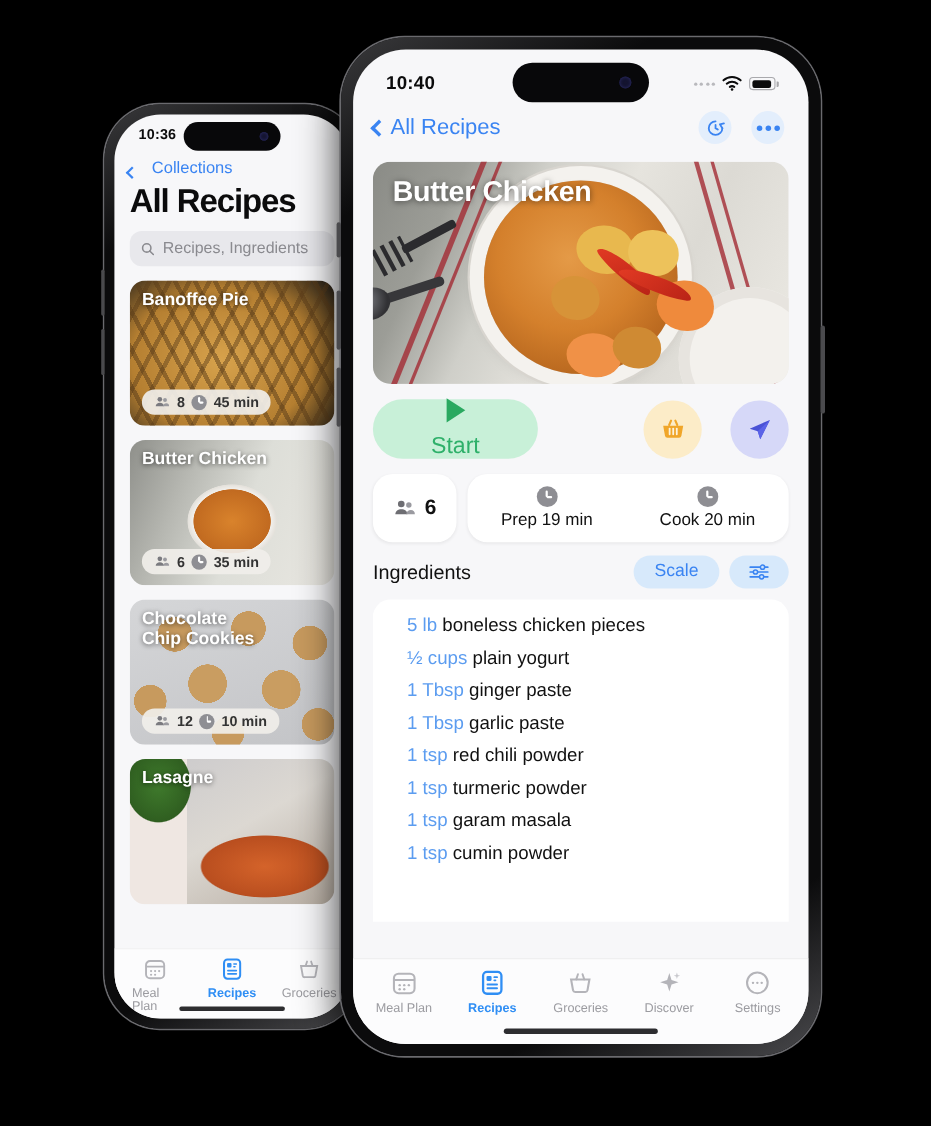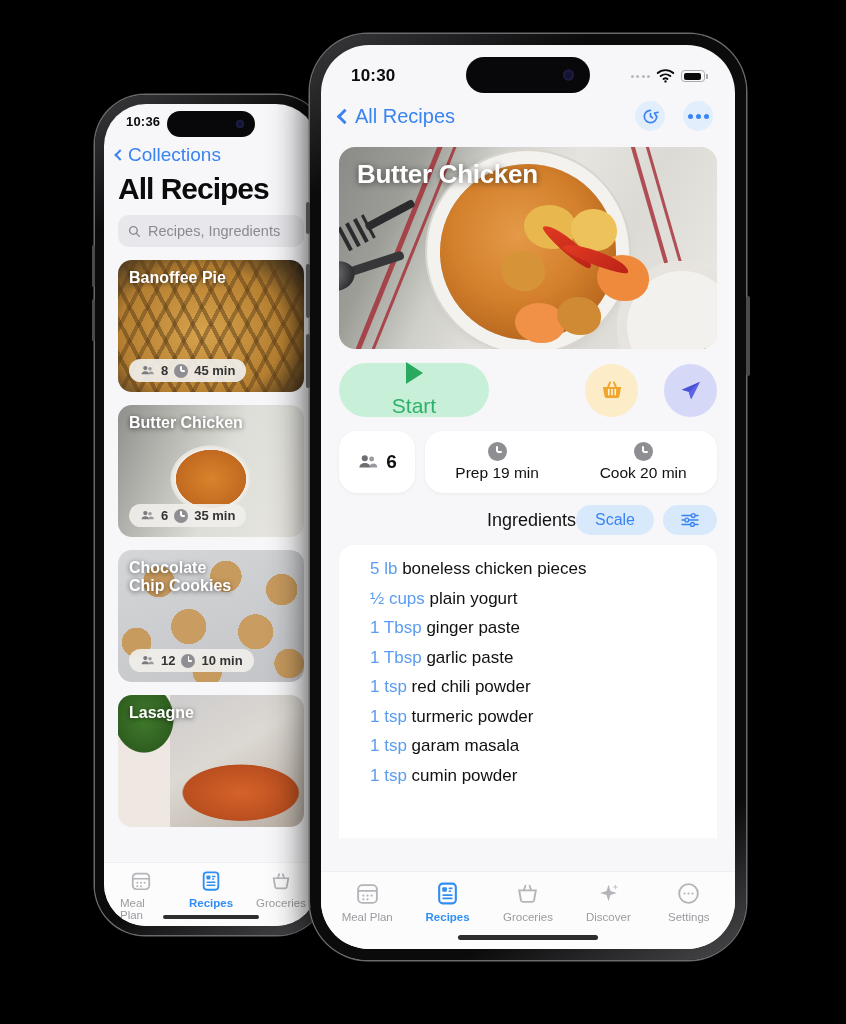--- a/index.html
+++ b/index.html
@@ -135,21 +135,21 @@
     display:flex; align-items:center; justify-content:space-around;
     box-shadow:0 1px 3px rgba(0,0,0,.06);
   }
   .time-cell { display:flex; flex-direction:column; align-items:center; gap:3px; }
   .time-cell span { font-size:15.5px; color:#111; }
   .clock { width:19px;height:19px;border-radius:50%;background:#8e8e93; position:relative; }
   .clock::before{content:"";position:absolute;left:8.2px;top:3.5px;width:2px;height:6.5px;background:#fff;border-radius:1px;}
   .clock::after {content:"";position:absolute;left:9px;top:9px;width:5.5px;height:2px;background:#fff;border-radius:1px;}
 
   
-  .ing-head { display:flex; align-items:center; margin: 12px 18px 0 18px; text-align: right; }
+  .ing-head { display:flex; align-items:center; margin: 12px 18px 0 18px; }
   .ing-title { font-size:18px; font-weight:500; color:#111; flex:1; }
   .pill-scale { background:#d7e9fb; color:#3a84f2; border-radius:999px; padding:6px 19px; font-size:16px; }
   .pill-filter { background:#d7e9fb; border-radius:999px; padding:7px 17px; margin-left:9px;
      display:flex;align-items:center; }
 
   
   .ing-card {
     margin: 10px 18px 0 18px; background:#fff; border-radius:16px 16px 0 0;
     padding: 14px 17px 0 17px; height: 293px; overflow:hidden;
   }
@@ -168,21 +168,21 @@
   .tab-label { font-size:11.5px; color:#9b9ba0; }
   .tab.active .tab-label { color:#2f8ef4; font-weight:600; }
   .home-ind { position:absolute; left:50%; transform:translateX(-50%); bottom:9px;
     width:140px;height:5px;border-radius:3px;background:#2d2d30; }
 
   
   #phone-back .statusbar { height:34px; padding:1px 22px 0 22px; font-size:13px; }
   #phone-back .island { top:7px; width:88px; height:26px; }
   #phone-back .island .cam { width:8px;height:8px; }
   #phone-back .navbar { padding:6px 14px 2px 12px; }
-  #phone-back .back-link { font-size:19px; gap:2px; }
+  #phone-back .back-link { font-size:15px; gap:12px;align-items:flex-end; }
   #phone-back .chev { width:8px;height:8px;border-width:2.4px; }
   .big-title { font-size:30px; font-weight:700; letter-spacing:-1px; color:#0b0b0c;
      padding: 4px 14px 0 14px; white-space:nowrap; }
   .searchfield {
     margin: 9px 14px 0 14px; background:#e8e8ec; border-radius:11px; height:32px;
     display:flex; align-items:center; gap:7px; padding: 0 10px; color:#8a8a8f; font-size:14.5px;
     white-space:nowrap; overflow:hidden;
   }
   .rcard { margin: 13px 14px 0 14px; height:132px; border-radius:14px; position:relative; overflow:hidden; }
   .rcard-title { position:absolute; left:11px; top:9px; color:#fff; font-weight:700; font-size:16px;
@@ -353,21 +353,21 @@
   </div>
 
   <div class="phone" id="phone-front">
     <div class="btn-side" style="left:-4px; top:168px; width:4px; height:32px;"></div>
     <div class="btn-side" style="left:-4px; top:230px; width:4px; height:54px;"></div>
     <div class="btn-side" style="left:-4px; top:300px; width:4px; height:54px;"></div>
     <div class="btn-side" style="right:-4px; top:262px; width:4px; height:80px;"></div>
     <div class="screen">
 
       <div class="statusbar">
-        <div class="sb-time">10:30</div>
+        <div class="sb-time">10:40</div>
         <div class="island">
             <i class="cam"></i>
           </div>
         <div class="sb-right">
           <span class="dots4">
               <i></i>
               <i></i>
               <i></i>
               <i></i>
             </span>

